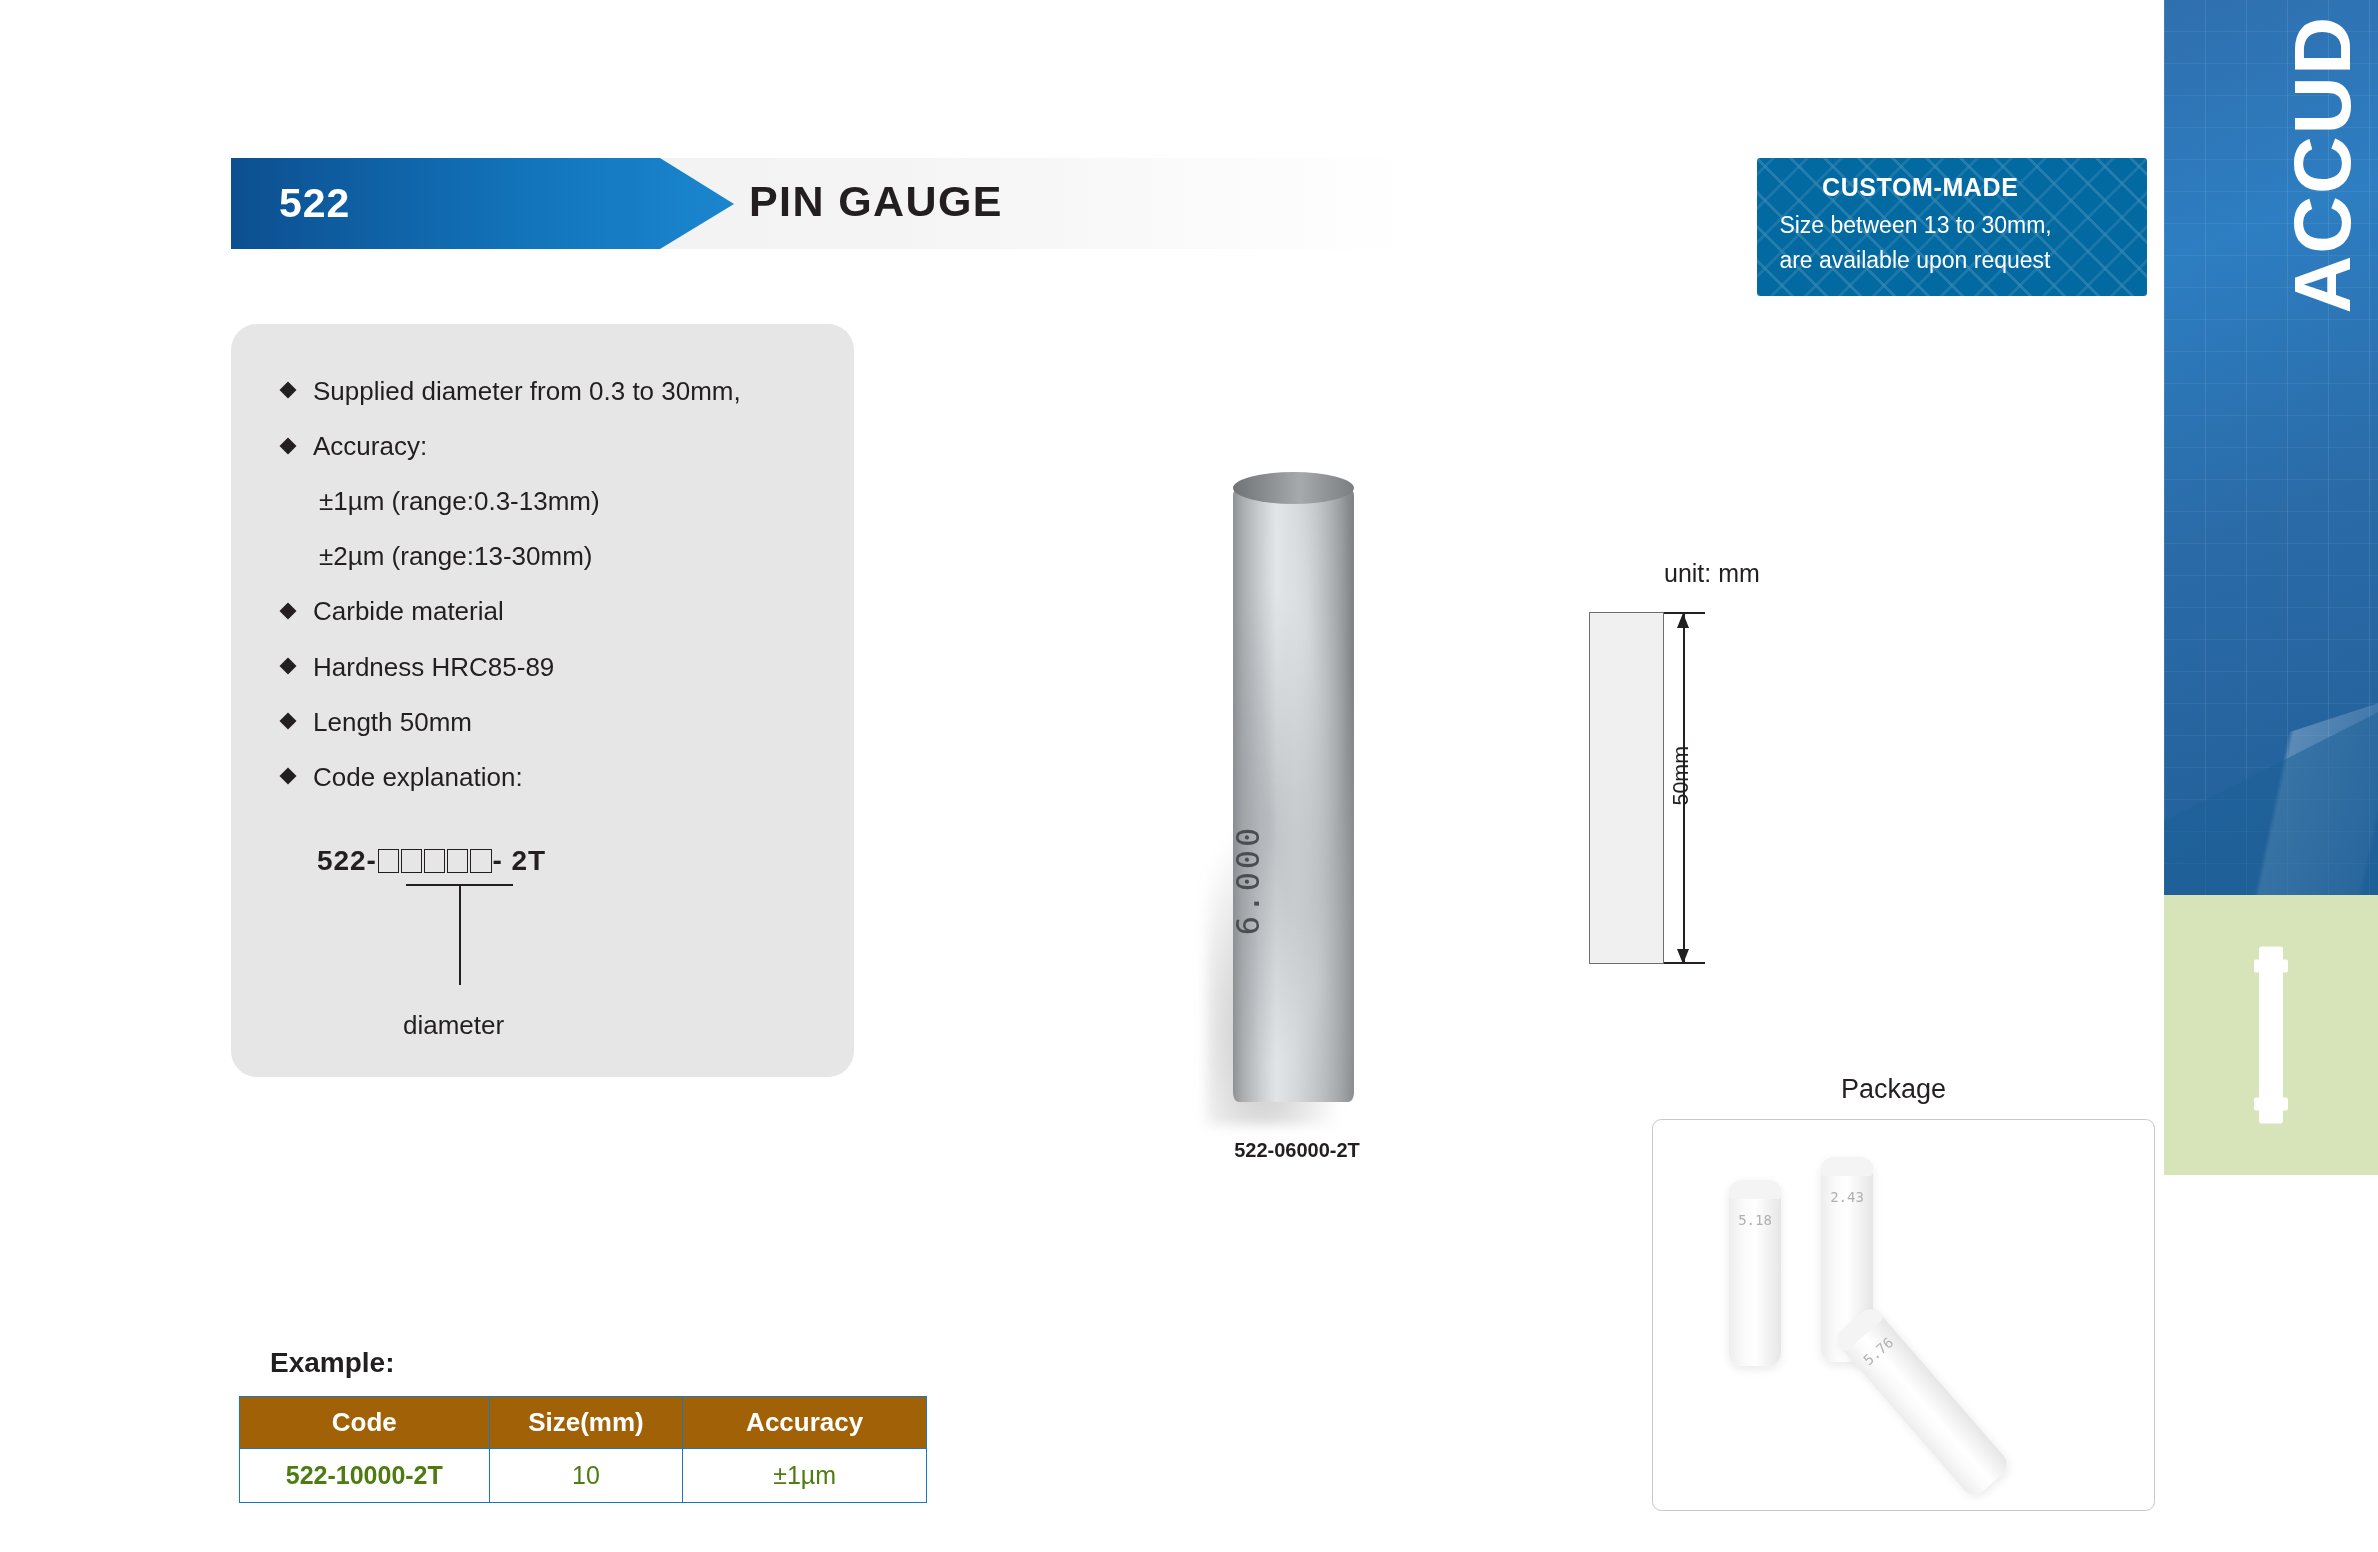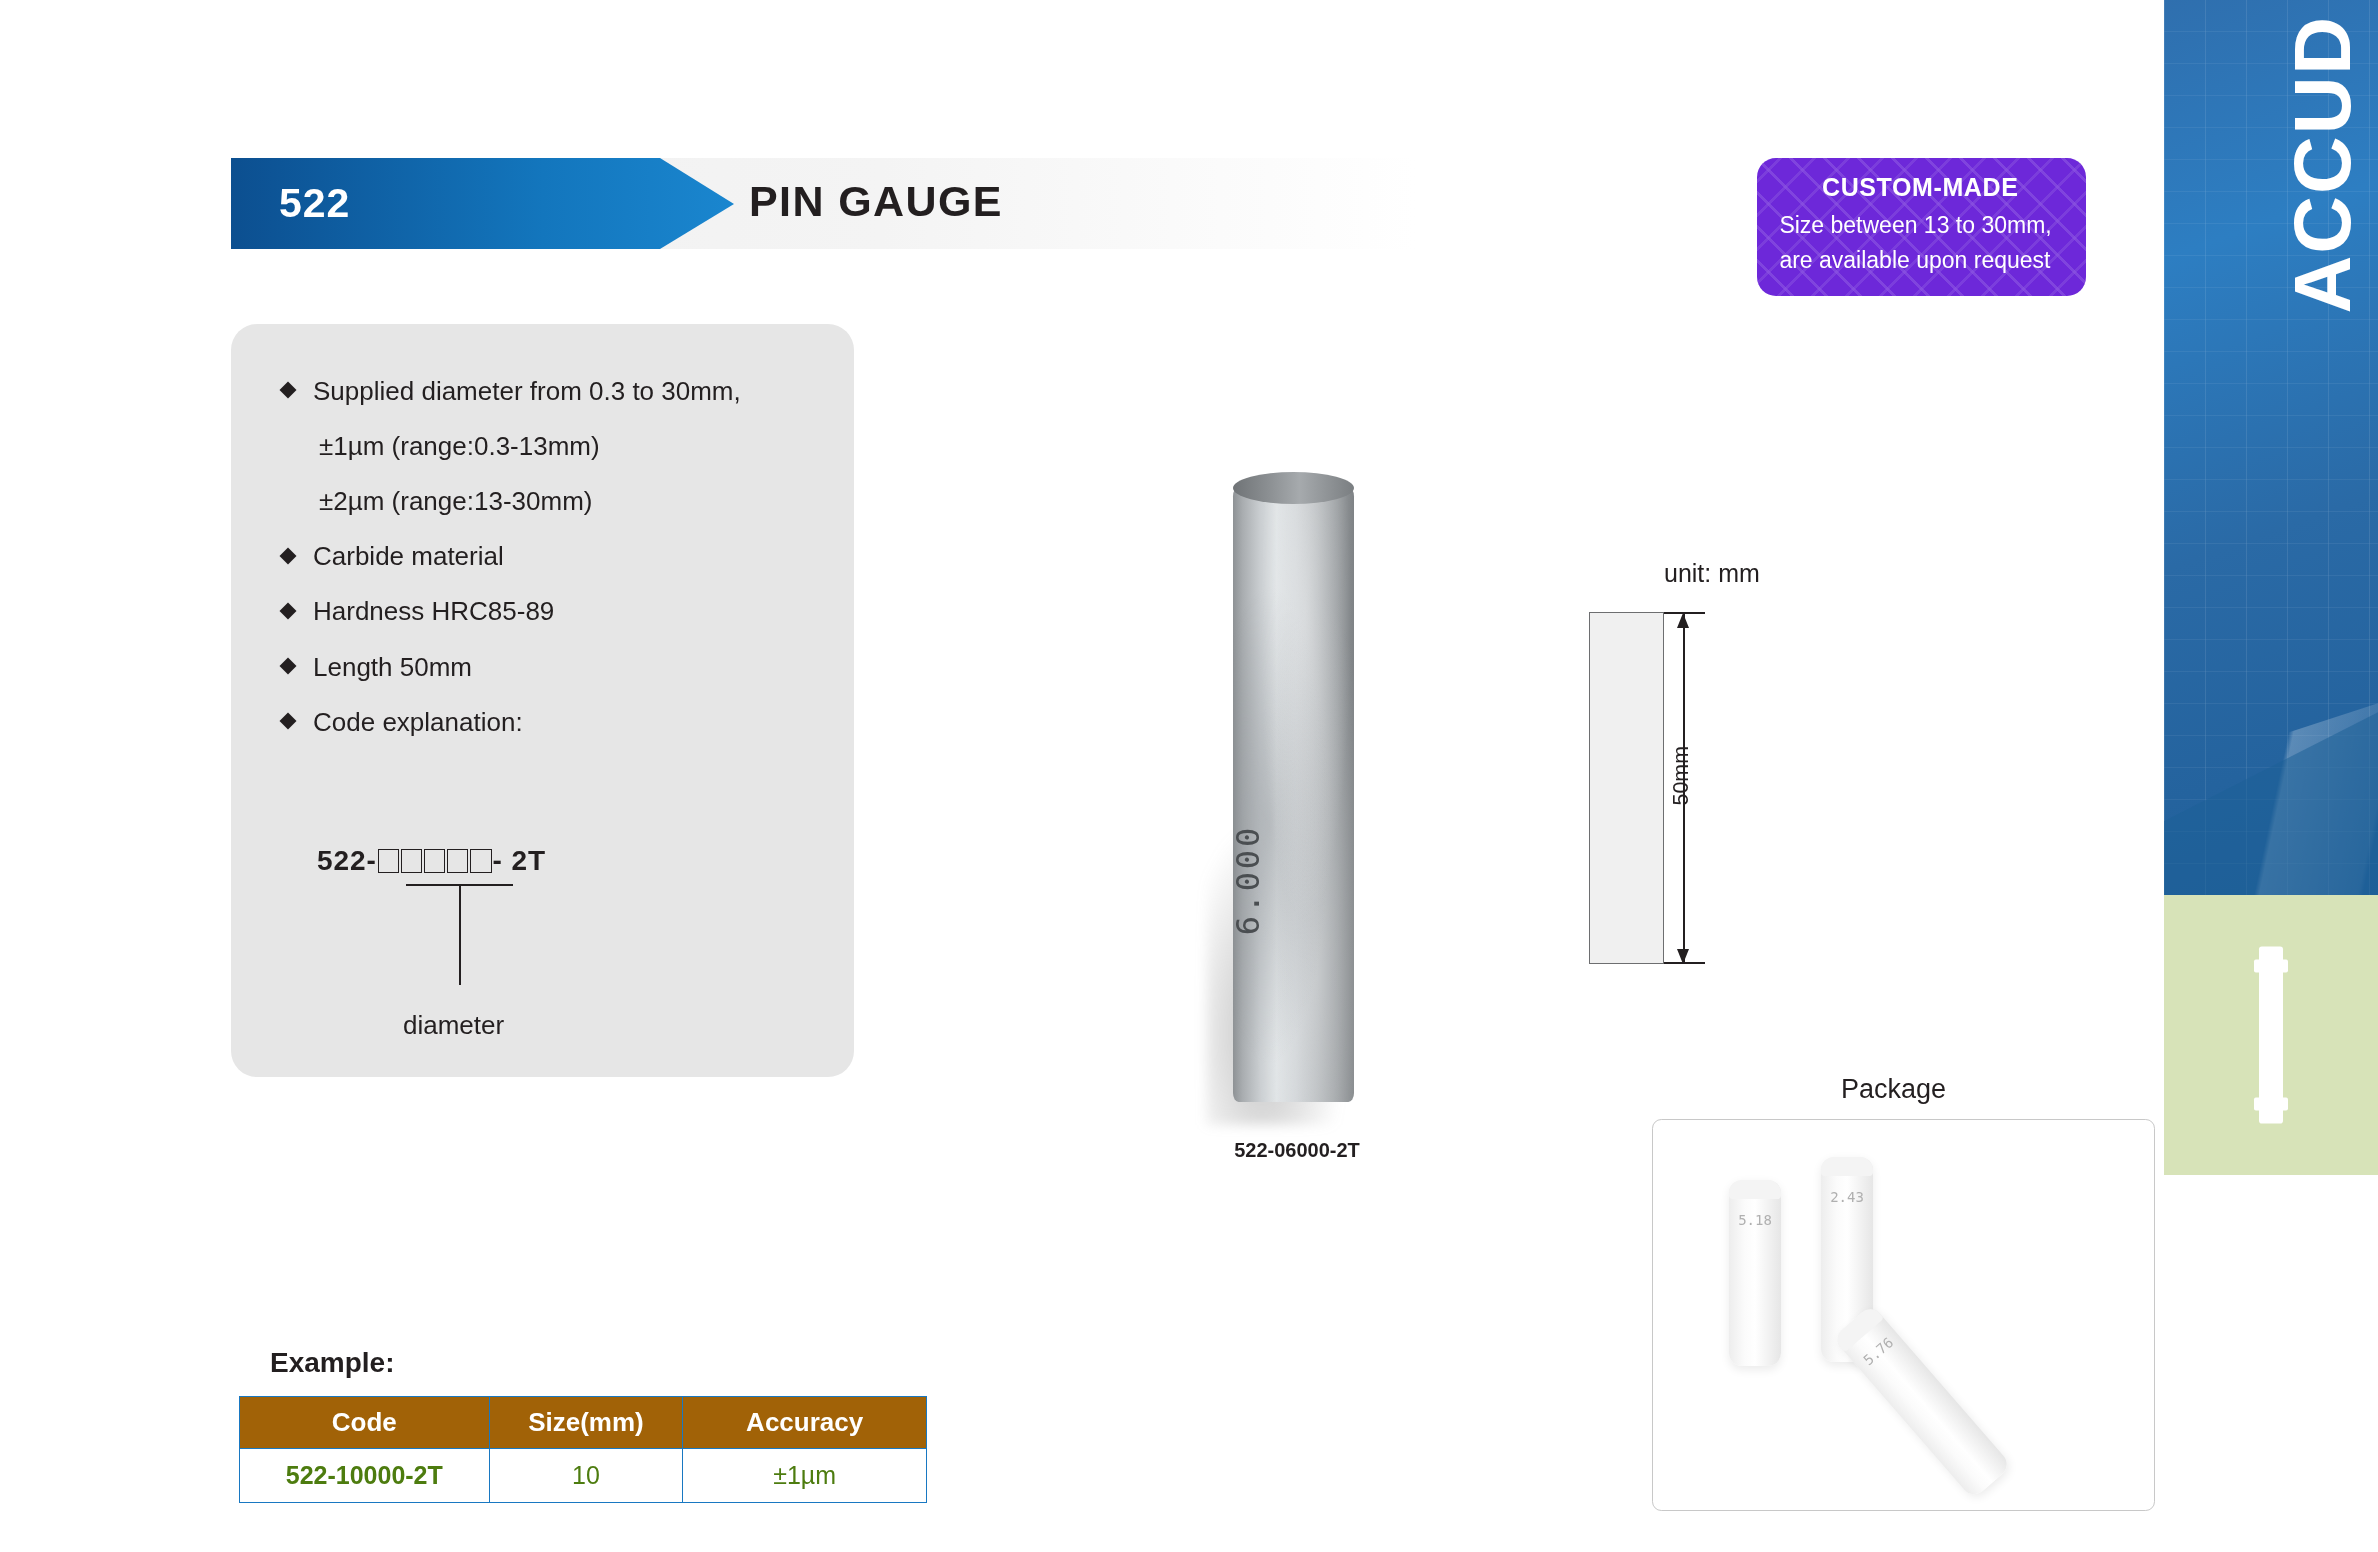--- a/index.html
+++ b/index.html
@@ -138,24 +138,24 @@
     font-size: 43px;
     font-weight: bold;
     letter-spacing: 1.4px;
   }
 
   
   .custom-badge {
     position: absolute;
     left: 1757px;
     top: 158px;
-    width: 329px;
+    width: 390px;
     height: 138px;
-    background: #6d28d9;
-    border-radius: 19px;
+    background: #0369a1;
+    border-radius: 3px;
     overflow: hidden;
   }
   .custom-badge .pattern {
     position: absolute;
     inset: 0;
     opacity: 0.22;
     background-image:
       repeating-linear-gradient(45deg, rgba(255,255,255,0.6) 0 2.8px, transparent 2.8px 24px),
       repeating-linear-gradient(-45deg, rgba(255,255,255,0.45) 0 2.8px, transparent 2.8px 24px);
   }
@@ -517,20 +517,24 @@
   <div class="cb-title">CUSTOM-MADE</div>
   <div class="cb-l1">Size between 13 to 30mm,</div>
   <div class="cb-l2">are available upon request</div>
 </div>
 
 <div class="spec-panel">
   <div class="spec-list">
     <div class="spec-item">
       <span class="bullet"></span>
       <span>Supplied diameter from 0.3 to 30mm,</span>
+    </div>
+    <div class="spec-item">
+      <span class="bullet"></span>
+      <span>Accuracy:</span>
     </div>
     <div class="spec-sub">±1µm (range:0.3-13mm)</div>
     <div class="spec-sub">±2µm (range:13-30mm)</div>
     <div class="spec-item">
       <span class="bullet"></span>
       <span>Carbide material</span>
     </div>
     <div class="spec-item">
       <span class="bullet"></span>
       <span>Hardness HRC85-89</span>

